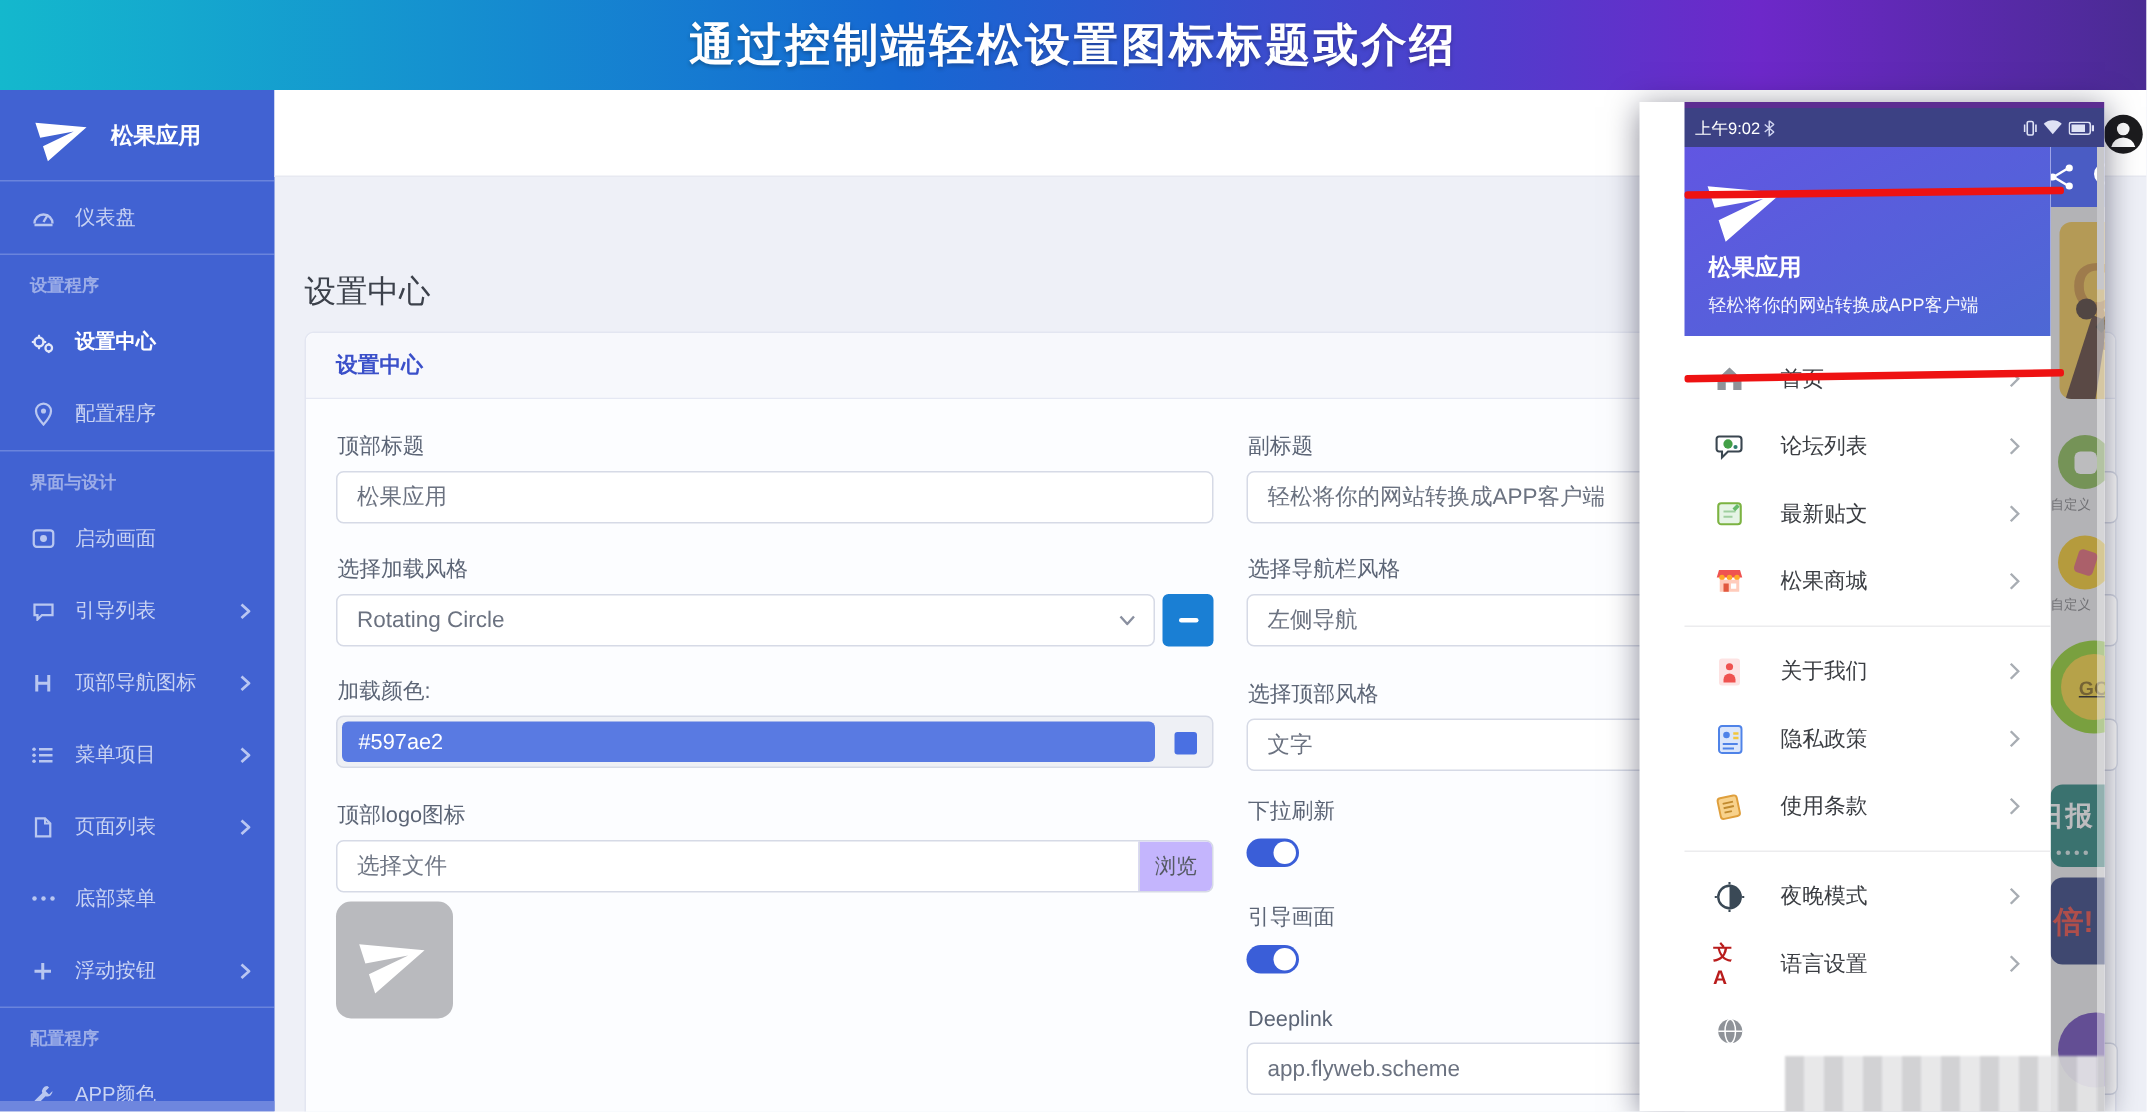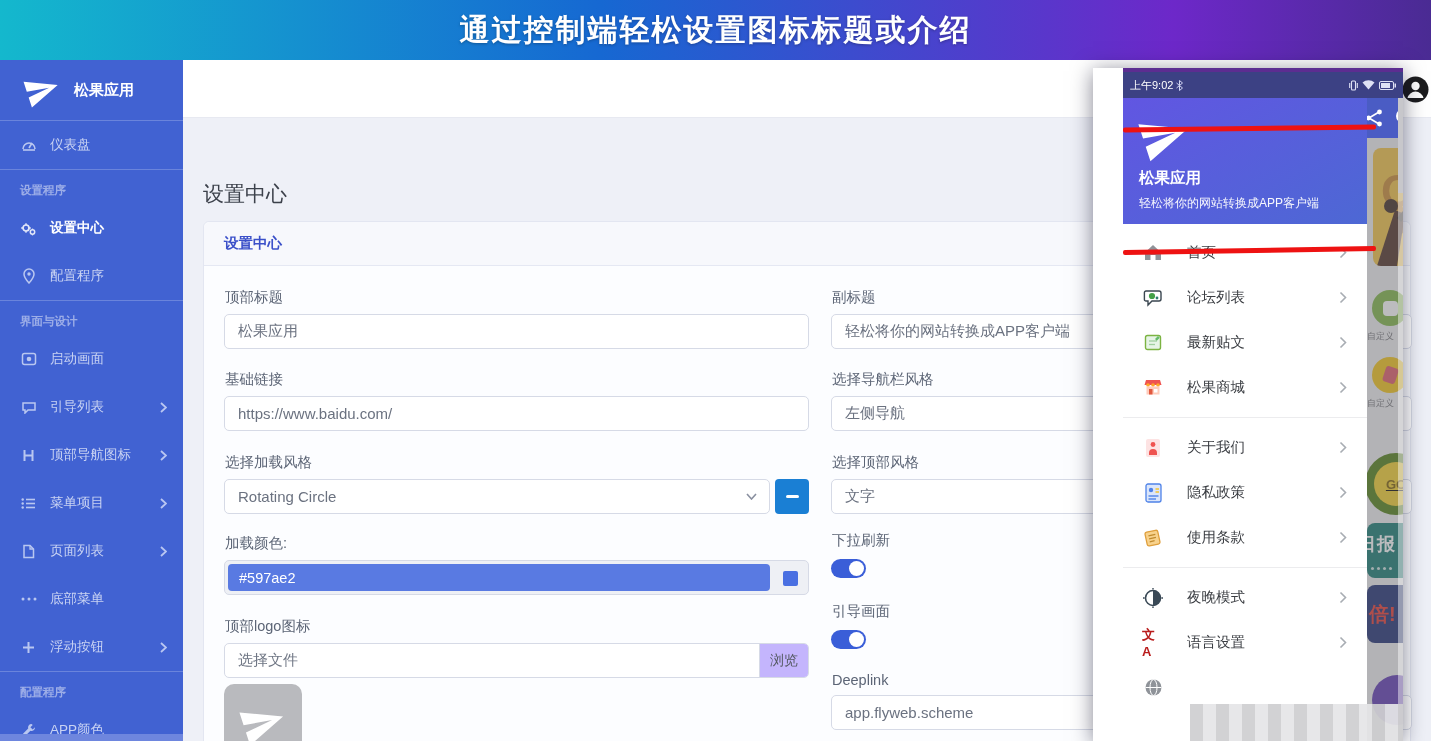--- a/index.html
+++ b/index.html
@@ -86,21 +86,21 @@
   .p-toolbar { height:40px; background:#4a5cc4; position:relative; }
   .p-tiles { position:absolute; left:0; top:40px; right:0; bottom:0; }
   .tile-game { position:absolute; left:6px; top:10px; width:52px; height:118px; background:#f0c040; border-radius:8px; overflow:hidden; }
   .circ-green { position:absolute; left:5px; top:152px; width:36px; height:36px; border-radius:50%; background:#7cb342;
     display:flex; align-items:center; justify-content:center; }
   .circ-green .inner { width:15px; height:15px; background:#fff; border-radius:4px; }
   .tiny-label { position:absolute; left:0px; width:48px; text-align:left; font-size:9px; color:#737377; }
   .circ-yellow { position:absolute; left:5px; top:219px; width:36px; height:36px; border-radius:50%; background:#f2c212;
     display:flex; align-items:center; justify-content:center; }
   .circ-yellow .inner { width:13px; height:16px; background:#e05565; border-radius:3px; transform:rotate(18deg); }
-  .pill-go { position:absolute; left:-2px; top:315px; width:62px; height:62px; border-radius:31px; background:#4d7c0f;
+  .pill-go { position:absolute; left:-2px; top:289px; width:62px; height:62px; border-radius:31px; background:#84cc16;
     display:flex; align-items:center; justify-content:center;text-decoration:underline; }
   .pill-go .disc { width:44px; height:44px; border-radius:50%; background:#f4cf28; display:flex; align-items:center;
     justify-content:center; font-size:13px; font-weight:bold; color:#7a5b00; }
   .tile-daily { position:absolute; left:0px; top:385px; width:76px; height:55px; background:#0f766e; border-radius:8px; overflow:hidden; }
   .tile-daily .txt { position:absolute; left:-9px; top:9px; color:#fff; font-weight:bold; font-size:18px; letter-spacing:1px; }
   .tile-daily .dot { position:absolute; right:7px; top:11px; width:5px; height:5px; border-radius:50%; background:#e53935; }
   .tile-daily .dots { position:absolute; left:4px; bottom:8px; display:flex; gap:3px; }
   .tile-daily .dots i { width:3px; height:3px; background:rgba(255,255,255,.8); border-radius:50%; }
   .tile-alert { position:absolute; left:0px; top:447px; width:60px; height:58px; background:#182a70; border-radius:8px; }
   .tile-alert .txt { position:absolute; left:2px; top:16px; color:#e8352c; font-weight:bold; font-size:20px; }
@@ -340,24 +340,20 @@
 
       <div class="card">
         <div class="card-header">设置中心</div>
         <div class="card-body">
           <div class="form-grid">
 
             <div>
               <div class="row">
                 <div class="f-label">顶部标题</div>
                 <input class="ctl" value="松果应用" style="">
-              </div>
-              <div class="row" style="margin-bottom:22px">
-                <div class="f-label">基础链接</div>
-                <input class="ctl" value="https://www.baidu.com/" style="">
               </div>
               <div class="row" style="margin-bottom:20px">
                 <div class="f-label">选择加载风格</div>
                 <div class="with-btn">
                   <div class="ctl select">
                     <span>Rotating Circle</span>
                     <span class="chev">
                         <svg width="11" height="7" viewBox="0 0 11 7">
                           <path d="M1 1l4.5 5L10 1" fill="none" stroke="#8a90a0" stroke-width="1.6"></path>
                         </svg>

